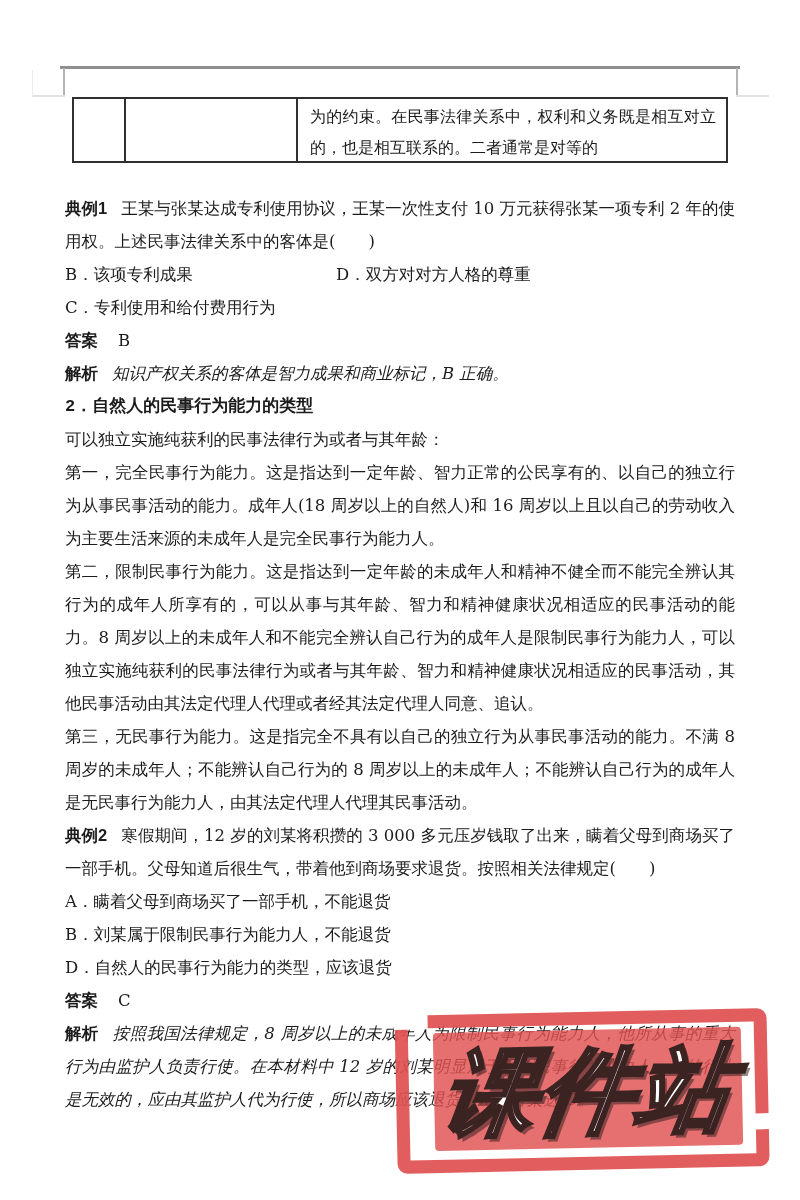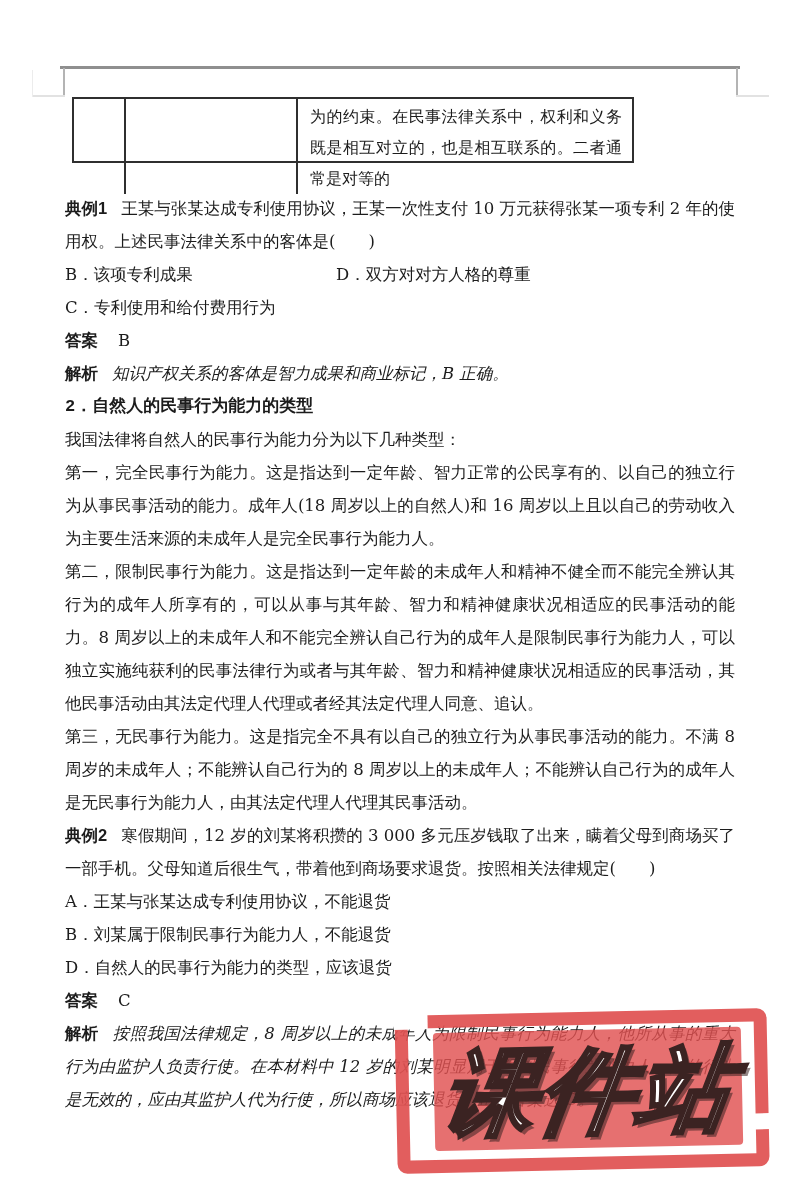--- a/index.html
+++ b/index.html
@@ -15,21 +15,21 @@
   .pb-line{position:absolute;background:#9a9a9a;}
   .pb-line.strong{left:60px;top:66px;width:680px;height:3px;background:#8f8f8f;}
   .pb-line.vert-l{left:63px;top:68px;width:2px;height:29px;background:#b4b4b4;}
   .pb-line.vert-r{left:736px;top:68px;width:2px;height:29px;background:#b4b4b4;}
   .pb-line.faint-l{left:32px;top:95px;width:33px;height:2px;background:#e2e2e2;}
   .pb-line.faint-r{left:736px;top:95px;width:33px;height:2px;background:#e2e2e2;}
   .pb-line.faint-vl{left:32px;top:70px;width:1px;height:27px;background:#ececec;}
 
   
   .tbl{
-    position:absolute;left:72px;top:97px;width:562px;height:66px;
+    position:absolute;left:72px;top:97px;width:656px;height:66px;
     display:grid;grid-template-columns:50px 172px 1fr;
     border:2px solid #2f2f2f;box-sizing:border-box;
   }
   .tbl .cell{box-sizing:border-box;}
   .tbl .cell + .cell{border-left:2px solid #2f2f2f;}
   .tbl .cell3{
     padding:2px 10px 0 12px;
     font-size:16px;line-height:31px;
     text-align:justify;
   }
@@ -111,28 +111,28 @@
       <div>B．该项专利成果</div>
       <div>D．双方对对方人格的尊重</div>
       <div>C．专利使用和给付费用行为</div>
     </div>
 
     <p><b class="lbl">答案</b><span class="ans">B</span></p>
 
     <p><b class="lbl">解析</b><span class="kai">知识产权关系的客体是智力成果和商业标记，B 正确。</span></p>
 
     <p class="heading">2．自然人的民事行为能力的类型</p>
-    <p>我国法律将自然人的民事行为能力分为以下几种类型：</p>
+    <p>可以独立实施纯获利的民事法律行为或者与其年龄：</p>
     <p class="just">第一，完全民事行为能力。这是指达到一定年龄、智力正常的公民享有的、以自己的独立行为从事民事活动的能力。成年人(18 周岁以上的自然人)和 16 周岁以上且以自己的劳动收入为主要生活来源的未成年人是完全民事行为能力人。</p>
     <p class="just">第二，限制民事行为能力。这是指达到一定年龄的未成年人和精神不健全而不能完全辨认其行为的成年人所享有的，可以从事与其年龄、智力和精神健康状况相适应的民事活动的能力。8 周岁以上的未成年人和不能完全辨认自己行为的成年人是限制民事行为能力人，可以独立实施纯获利的民事法律行为或者与其年龄、智力和精神健康状况相适应的民事活动，其他民事活动由其法定代理人代理或者经其法定代理人同意、追认。</p>
     <p class="just">第三，无民事行为能力。这是指完全不具有以自己的独立行为从事民事活动的能力。不满 8 周岁的未成年人；不能辨认自己行为的 8 周岁以上的未成年人；不能辨认自己行为的成年人是无民事行为能力人，由其法定代理人代理其民事活动。</p>
 
     <p class="just"><b class="lbl">典例2</b><span>寒假期间，12 岁的刘某将积攒的 3 000 多元压岁钱取了出来，瞒着父母到商场买了一部手机。父母知道后很生气，带着他到商场要求退货。按照相关法律规定(　　)</span></p>
 
-    <p>A．王某与张某达成专利使用协议，不能退货</p>
+    <p>A．瞒着父母到商场买了一部手机，不能退货</p>
     <p>B．刘某属于限制民事行为能力人，不能退货</p>
     <p>D．自然人的民事行为能力的类型，应该退货</p>
 
     <p><b class="lbl">答案</b><span class="ans">C</span></p>
 
     <p class="just"><b class="lbl">解析</b><span class="kai">按照我国法律规定，8 周岁以上的未成年人为限制民事行为能力人，他所从事的重大行为由监护人负责行使。在本材料中 12 岁的刘某明显属于限制民事行为能力人，他的行为是无效的，应由其监护人代为行使，所以商场应该退货。正确答案选 C。</span></p>
 
   </div>
 
   <div class="stamp">

